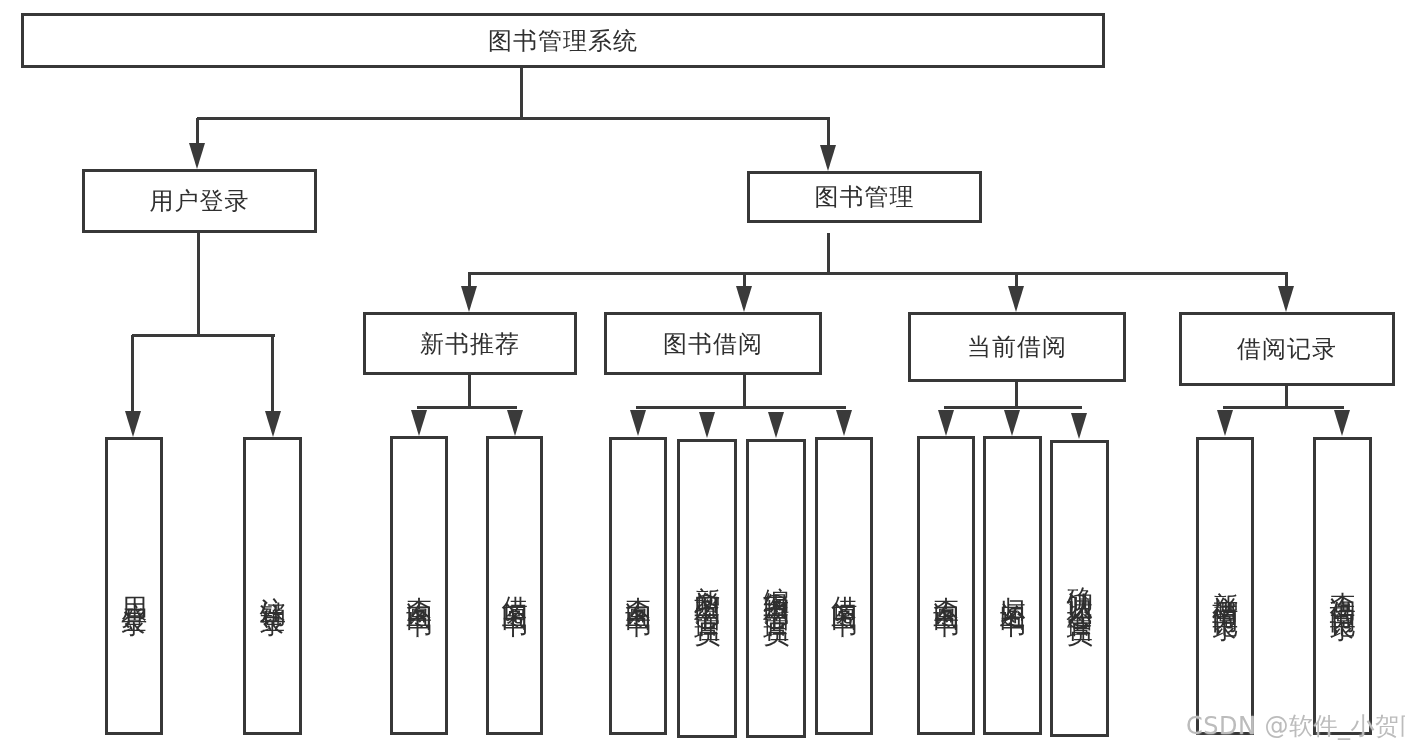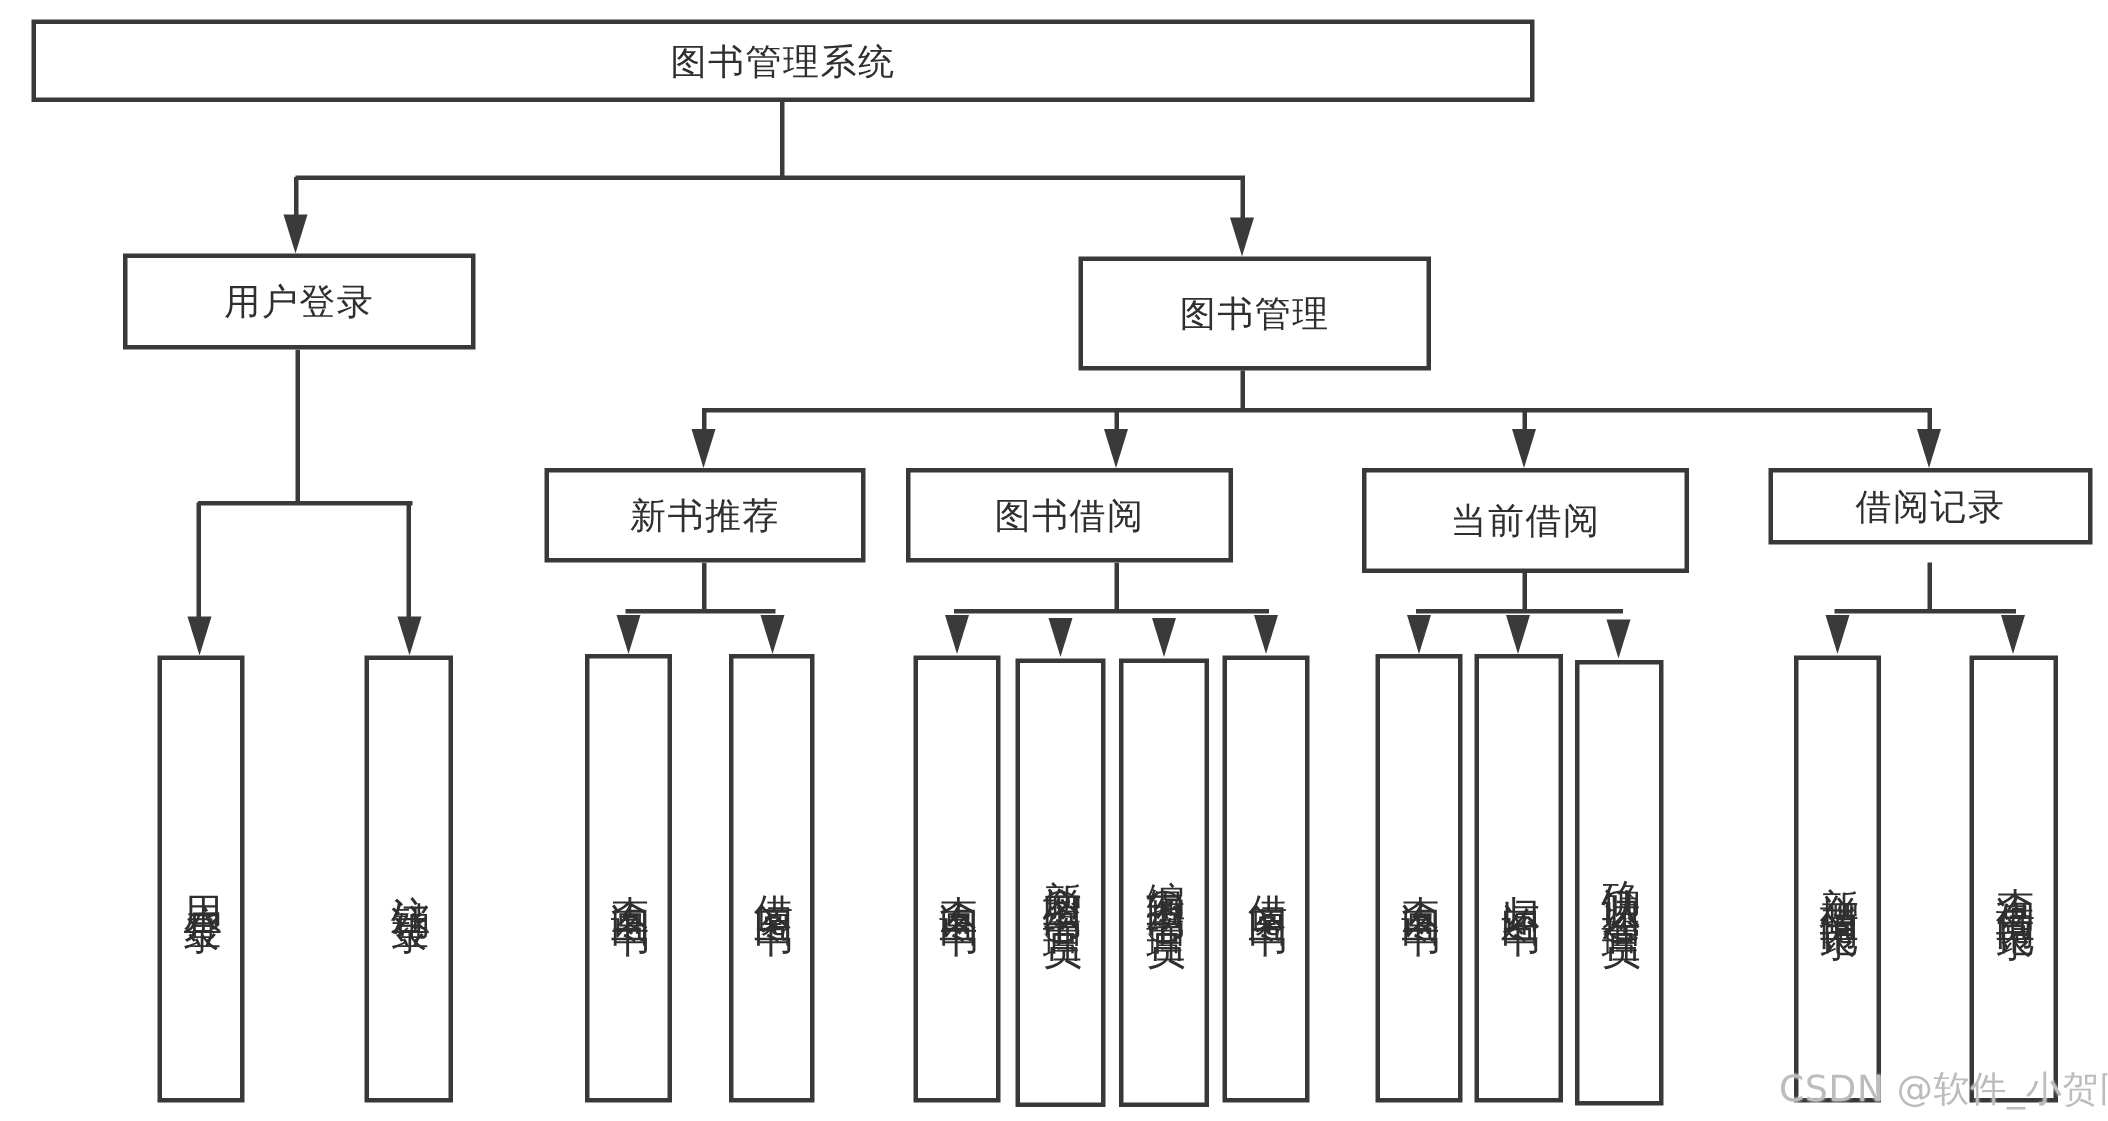--- a/index.html
+++ b/index.html
@@ -36,35 +36,35 @@
     position:absolute;left:1186px;top:710px;z-index:3;
     color:#bcbcbc;font-size:24px;letter-spacing:0.5px;white-space:nowrap;
     text-shadow:0 0 2px #ffffff;
   }
 </style>
 </head>
 <body>
 
 <div class="canvas">
 
-  <div class="box" style="left:21px;top:13px;width:1002px;height:55px">
+  <div class="box" style="left:21px;top:13px;width:1084px;height:55px">
     <span class="hlabel">图书管理系统</span>
   </div>
 
   <div class="line" style="left:520px;top:68px;width:3px;height:51px"></div>
   <div class="line" style="left:197px;top:117px;width:633px;height:3px"></div>
   <div class="line" style="left:196px;top:118px;width:3px;height:27px"></div>
   <div class="arw" style="left:189px;top:143px"></div>
   <div class="line" style="left:827px;top:118px;width:3px;height:29px"></div>
   <div class="arw" style="left:820px;top:145px"></div>
 
   <div class="box" style="left:82px;top:169px;width:235px;height:64px">
     <span class="hlabel">用户登录</span>
   </div>
-  <div class="box" style="left:719px;top:171px;width:235px;height:76px">
+  <div class="box" style="left:747px;top:171px;width:235px;height:52px">
     <span class="hlabel">图书管理</span>
   </div>
 
   <div class="line" style="left:197px;top:233px;width:3px;height:103px"></div>
   <div class="line" style="left:132px;top:334px;width:143px;height:3px"></div>
   <div class="line" style="left:131px;top:335px;width:3px;height:78px"></div>
   <div class="arw" style="left:125px;top:411px"></div>
   <div class="line" style="left:271px;top:335px;width:3px;height:78px"></div>
   <div class="arw" style="left:265px;top:411px"></div>
 
@@ -81,21 +81,21 @@
 
   <div class="box" style="left:363px;top:312px;width:214px;height:63px">
     <span class="hlabel">新书推荐</span>
   </div>
   <div class="box" style="left:604px;top:312px;width:218px;height:63px">
     <span class="hlabel">图书借阅</span>
   </div>
   <div class="box" style="left:908px;top:312px;width:218px;height:70px">
     <span class="hlabel">当前借阅</span>
   </div>
-  <div class="box" style="left:1179px;top:312px;width:216px;height:51px">
+  <div class="box" style="left:1179px;top:312px;width:216px;height:74px">
     <span class="hlabel">借阅记录</span>
   </div>
 
   <div class="line" style="left:468px;top:375px;width:3px;height:33px"></div>
   <div class="line" style="left:417px;top:406px;width:100px;height:3px"></div>
   <div class="arw" style="left:411px;top:410px"></div>
   <div class="arw" style="left:507px;top:410px"></div>
 
   <div class="line" style="left:743px;top:375px;width:3px;height:33px"></div>
   <div class="line" style="left:636px;top:406px;width:210px;height:3px"></div>

